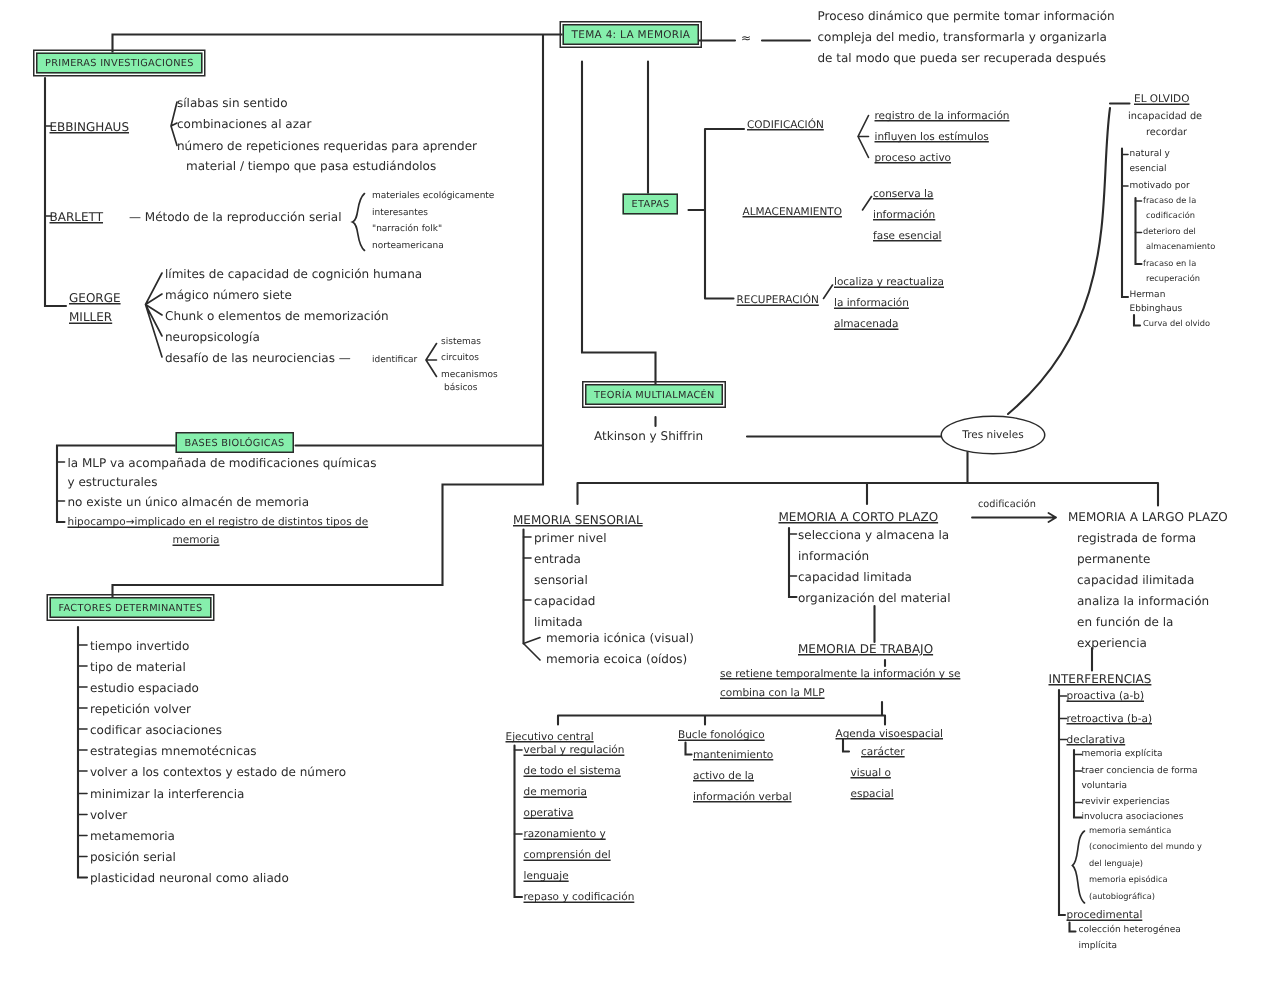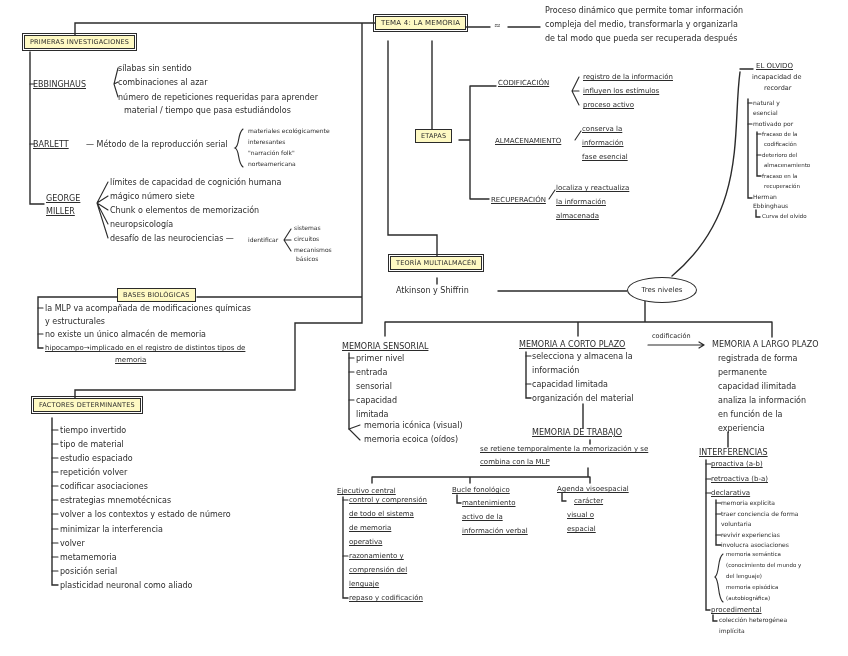--- a/index.html
+++ b/index.html
@@ -6,21 +6,21 @@
   #canvas{position:relative;width:848px;height:656px;background:#ffffff;overflow:hidden;
           font-family:"DejaVu Sans",sans-serif;color:#2b2b2b;}
   #wires{position:absolute;left:0;top:0;width:848px;height:656px;}
   .t{position:absolute;white-space:nowrap;color:#2b2b2b;line-height:1.15;}
   .s8{font-size:8px;}
   .s7{font-size:7px;text-decoration:underline;}
   .s65{font-size:6.5px;}
   .s6{font-size:6px;}
   .s55{font-size:5.5px;}
   .u{text-decoration:underline;text-underline-offset:1px;}
-  .box{position:absolute;border:1.5px solid #2b2b2b;background:#fef9c3;padding:2px 5px;
+  .box{position:absolute;border:1.5px solid #2b2b2b;background:#86efac;padding:2px 5px;
        font-size:6.5px;white-space:nowrap;letter-spacing:.2px;}
   .dbl{outline:1.2px solid #2b2b2b;outline-offset:1.5px;}
   .oval{position:absolute;border:1.4px solid #2b2b2b;border-radius:50%;background:#fff;
         display:flex;align-items:center;justify-content:center;font-size:7px;}
   .ctr{text-align:left;white-space:normal;}
 </style>
 </head>
 <body>
 
 <div id="canvas">
@@ -196,25 +196,25 @@
 
   <div class="t s8" style="left:712px;top:340px">MEMORIA A LARGO PLAZO</div>
   <div class="t s8" style="left:718px;top:354px">registrada de forma</div>
   <div class="t s8" style="left:718px;top:368px">permanente</div>
   <div class="t s8" style="left:718px;top:382px">capacidad ilimitada</div>
   <div class="t s8" style="left:718px;top:396px">analiza la información</div>
   <div class="t s8" style="left:718px;top:410px">en función de la</div>
   <div class="t s8" style="left:718px;top:424px">experiencia</div>
 
   <div class="t s8 u ctr" style="left:532px;top:428px;width:118px">MEMORIA DE TRABAJO</div>
-  <div class="t s7 ctr" style="left:480px;top:445px;width:222px">se retiene temporalmente la memorización y se</div>
+  <div class="t s7 ctr" style="left:480px;top:445px;width:222px">se retiene temporalmente la información y se</div>
   <div class="t s7 ctr" style="left:480px;top:458px;width:222px">combina con la MLP</div>
 
   <div class="t s7 u" style="left:337px;top:487px">Ejecutivo central</div>
-  <div class="t s7" style="left:349px;top:496px">control y comprensión</div>
+  <div class="t s7" style="left:349px;top:496px">verbal y regulación</div>
   <div class="t s7" style="left:349px;top:510px">de todo el sistema</div>
   <div class="t s7" style="left:349px;top:524px">de memoria</div>
   <div class="t s7" style="left:349px;top:538px">operativa</div>
   <div class="t s7" style="left:349px;top:552px">razonamiento y</div>
   <div class="t s7" style="left:349px;top:566px">comprensión del</div>
   <div class="t s7" style="left:349px;top:580px">lenguaje</div>
   <div class="t s7" style="left:349px;top:594px">repaso y codificación</div>
 
   <div class="t s7 u" style="left:452px;top:486px">Bucle fonológico</div>
   <div class="t s7" style="left:462px;top:499px">mantenimiento</div>

